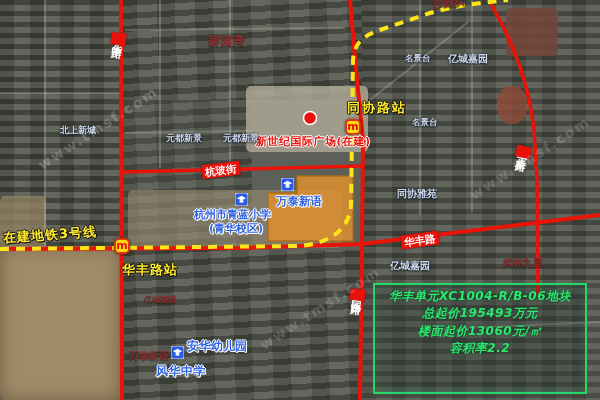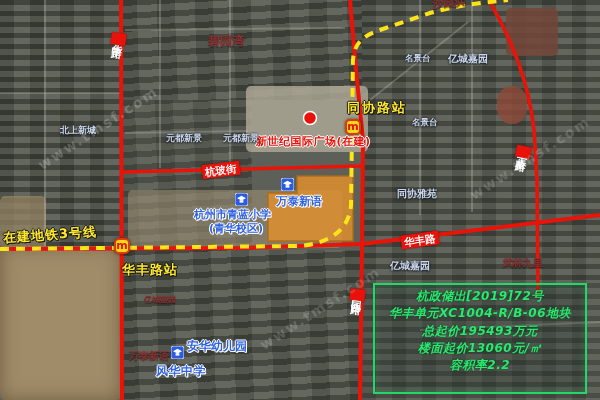--- a/index.html
+++ b/index.html
@@ -171,21 +171,20 @@
   <div class="poi-blue" style="left:397px;top:187px;font-size:10px;">同协雅苑</div>
   <div class="poi-blue" style="left:390px;top:259px;font-size:10px;">亿城嘉园</div>
 
   <div class="poi-dark" style="left:172px;top:33px;font-size:12px;margin-left:36px;">碧园湾</div>
   <div class="poi-dark" style="left:432px;top:-5px;font-size:11px;transform:rotate(-6deg);">沙园浜</div>
   <div class="poi-dark" style="left:503px;top:256px;font-size:10px;">武林九里</div>
   <div class="poi-dark" style="left:144px;top:294px;font-size:8px;">亿城嘉园</div>
   <div class="poi-dark" style="left:129px;top:349px;font-size:10px;">万泰新语</div>
 
   <div class="notice">
-    <div>杭政储出[2019]72号</div>
     <div>华丰单元XC1004-R/B-06地块</div>
     <div>总起价195493万元</div>
     <div>楼面起价13060元/㎡</div>
     <div>容积率2.2</div>
   </div>
 
   <div class="watermark" style="left:28px;top:120px;">www.tmsf.com</div>
   <div class="watermark" style="left:250px;top:300px;opacity:.8;">www.tmsf.com</div>
   <div class="watermark" style="left:460px;top:150px;opacity:.8;">www.tmsf.com</div>
 

